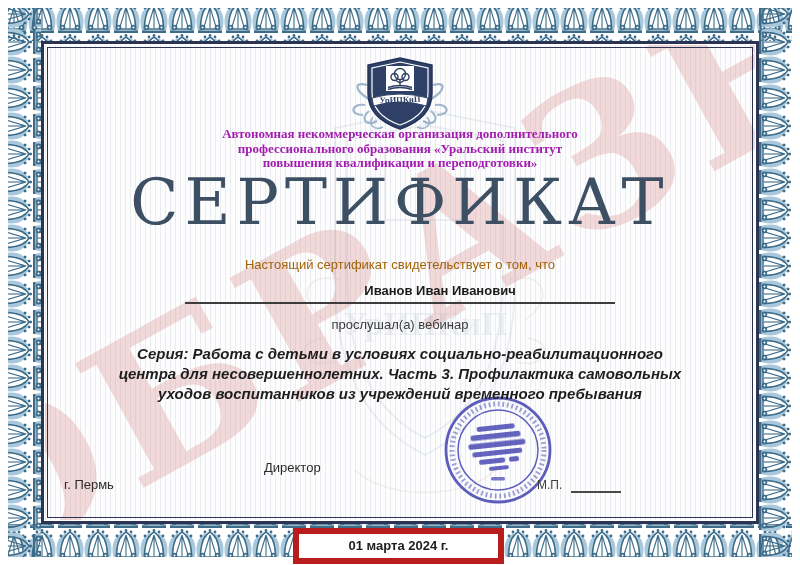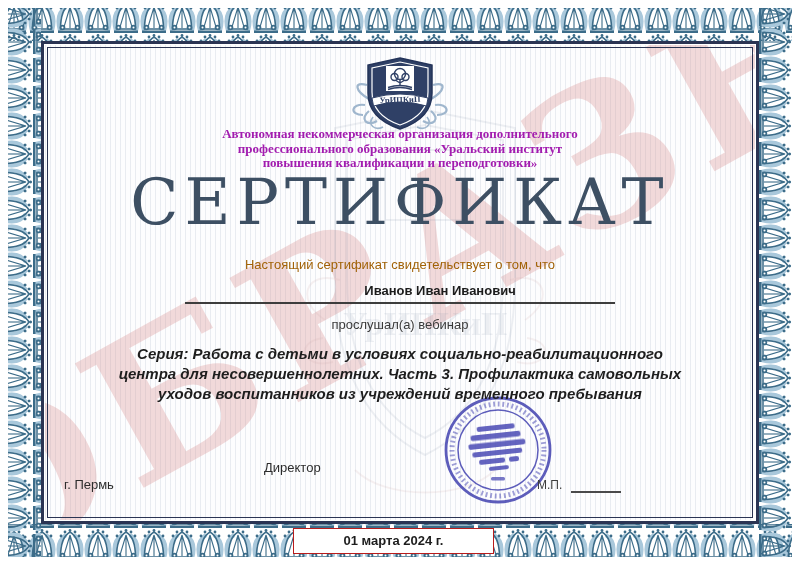--- a/index.html
+++ b/index.html
@@ -51,21 +51,21 @@
     font-size:15px;font-weight:bold;color:#1d1d1d;line-height:20px;font-style:italic;
   }
   .city{left:64px;top:477px;font-size:13px;color:#2c2c2c;}
   .director{left:264px;top:460px;font-size:13px;color:#2c2c2c;line-height:15px;}
   .stamp-svg{left:441px;top:393px;z-index:4;}
   .mp{left:537px;top:478px;font-size:12px;color:#3c3c3c;z-index:6;}
   .sig-line{left:571px;top:491px;width:50px;border-top:2px solid #4a4a4a;height:0;z-index:6;}
   .disclaimer{left:0;top:497px;width:800px;text-align:center;font-size:11px;color:#6e6e72;}
   .date-box{
     left:293px;top:528px;width:199px;height:24px;
-    background:#ffffff;border:1px solid #b91c1c;z-index:10;
+    background:#ffffff;border:6px solid #b91c1c;z-index:10;
     text-align:center;line-height:24px;font-size:13px;font-weight:bold;color:#1d1d1d;
   }
 </style>
 </head>
 <body>
 
 <div class="page">
 
   <div class="content-area">
     <div class="watermark">ОБРАЗЕЦ</div>

